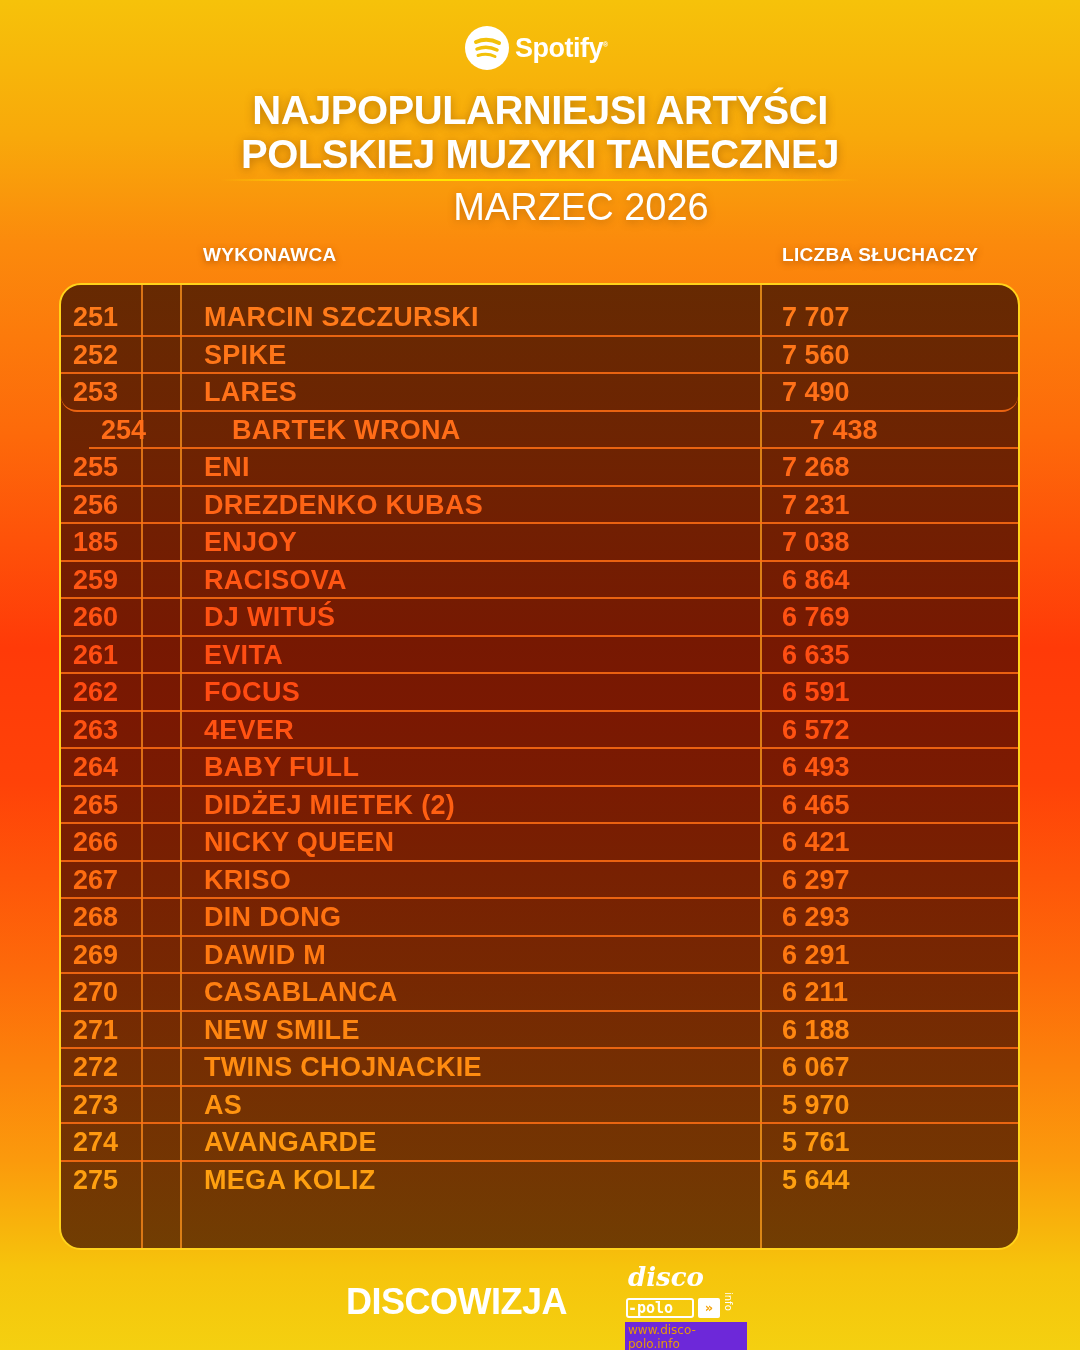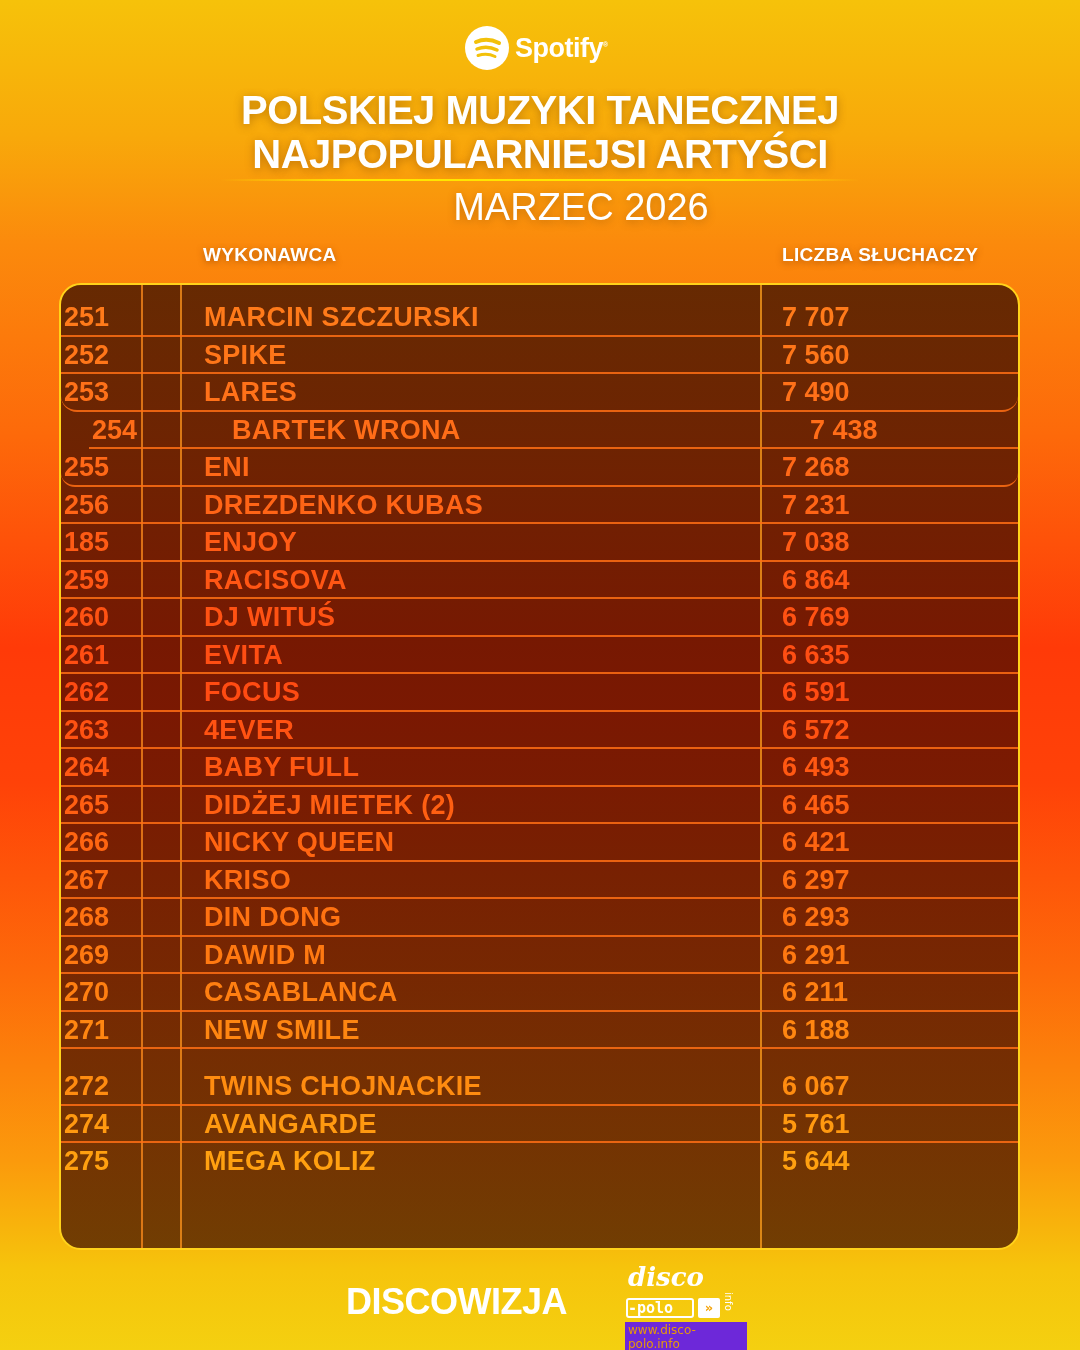--- a/index.html
+++ b/index.html
@@ -53,21 +53,21 @@
   .vline.v3 { left: 699px; background: rgba(255,160,30,0.75); }
   .rows { position: absolute; left: 0; top: 14px; right: 0; }
   .row {
     height: 37.5px; position: relative; box-sizing: border-box;
     border-bottom: 2px solid rgba(255,110,20,0.85);
     font-weight: bold; font-size: 27px; line-height: 37px;
     font-family: "Liberation Sans", sans-serif;
   }
   .row:last-child { border-bottom: none; }
   .row span { position: absolute; top: 0; }
-  .rank { left: 3px; }
+  .rank { left: 12px; }
   .artist { left: 143px; letter-spacing: 0.3px; }
   .count { left: 721px; }
   .footer-brand {
     position: absolute; top: 1281px; left: 346px; color: #fff;
     font-family: "Liberation Sans", sans-serif; font-weight: 900; font-size: 36px; letter-spacing: -0.5px;
   }
   .dp-logo { position: absolute; top: 1262px; left: 622px; width: 125px; height: 76px; color: #fff; }
   .dp-script { position: absolute; left: 6px; top: 0; font-family: "DejaVu Serif", serif; font-style: italic; font-weight: bold; font-size: 26px; line-height: 30px; }
   .dp-box {
     position: absolute; left: 4px; top: 36px; width: 68px; height: 20px; border: 2px solid #fff;
@@ -89,22 +89,22 @@
     <svg width="44" height="44" viewBox="0 0 44 44">
       <path d="M11 16 Q22 11 34 17" stroke="#f3c10a" stroke-width="4" fill="none" stroke-linecap="round"></path>
       <path d="M12 23 Q22 19 32 24" stroke="#f3c10a" stroke-width="3.5" fill="none" stroke-linecap="round"></path>
       <path d="M13 29.5 Q22 26.5 30 30.5" stroke="#f3c10a" stroke-width="3" fill="none" stroke-linecap="round"></path>
     </svg>
   </div>
   <span class="spotify-word"><span>Spotify</span><sup>®</sup></span>
 </div>
 
 <div class="title">
+  <div>NAJPOPULARNIEJSI ARTYŚCI</div>
   <div>POLSKIEJ MUZYKI TANECZNEJ</div>
-  <div>NAJPOPULARNIEJSI ARTYŚCI</div>
 </div>
 <div class="title-rule"></div>
 <div class="subtitle">MARZEC 2026</div>
 
 <div class="col-head artist">WYKONAWCA</div>
 <div class="col-head listeners">LICZBA SŁUCHACZY</div>
 
 <div class="table">
   <div class="vline v1"></div>
   <div class="vline v2"></div>
@@ -123,21 +123,21 @@
       <div class="row" style="color: rgb(255, 113, 25); border-radius: 16px;">
         <span class="rank">253</span>
         <span class="artist">LARES</span>
         <span class="count">7 490</span>
       </div>
       <div class="row" style="color: rgb(255, 109, 24); margin-left: 28px;">
         <span class="rank">254</span>
         <span class="artist">BARTEK WRONA</span>
         <span class="count">7 438</span>
       </div>
-      <div class="row" style="color: rgb(255, 104, 23); border-radius: 14px;">
+      <div class="row" style="color: rgb(255, 104, 23);">
         <span class="rank">255</span>
         <span class="artist">ENI</span>
         <span class="count">7 268</span>
       </div>
       <div class="row" style="color: rgb(255, 100, 22);">
         <span class="rank">256</span>
         <span class="artist">DREZDENKO KUBAS</span>
         <span class="count">7 231</span>
       </div>
       <div class="row" style="color: rgb(255, 91, 21);">
@@ -203,24 +203,29 @@
       <div class="row" style="color: rgb(255, 127, 17);">
         <span class="rank">270</span>
         <span class="artist">CASABLANCA</span>
         <span class="count">6 211</span>
       </div>
       <div class="row" style="color: rgb(255, 134, 17);">
         <span class="rank">271</span>
         <span class="artist">NEW SMILE</span>
         <span class="count">6 188</span>
       </div>
-      <div class="row" style="color: rgb(255, 140, 16); margin-top: 19px;">
+      <div class="row" style="color: rgb(255, 140, 16);">
         <span class="rank">272</span>
         <span class="artist">TWINS CHOJNACKIE</span>
         <span class="count">6 067</span>
+      </div>
+      <div class="row" style="color: rgb(255, 147, 16);">
+        <span class="rank">273</span>
+        <span class="artist">AS</span>
+        <span class="count">5 970</span>
       </div>
       <div class="row" style="color: rgb(255, 153, 16);">
         <span class="rank">274</span>
         <span class="artist">AVANGARDE</span>
         <span class="count">5 761</span>
       </div>
       <div class="row" style="color: rgb(255, 160, 16);">
         <span class="rank">275</span>
         <span class="artist">MEGA KOLIZ</span>
         <span class="count">5 644</span>

